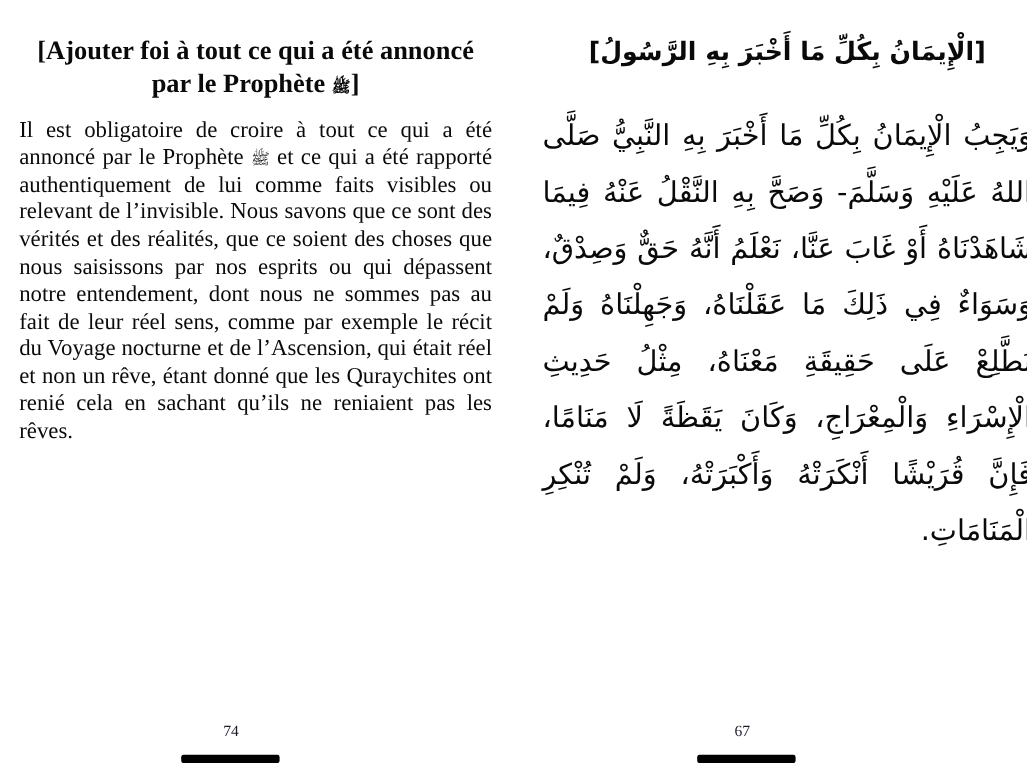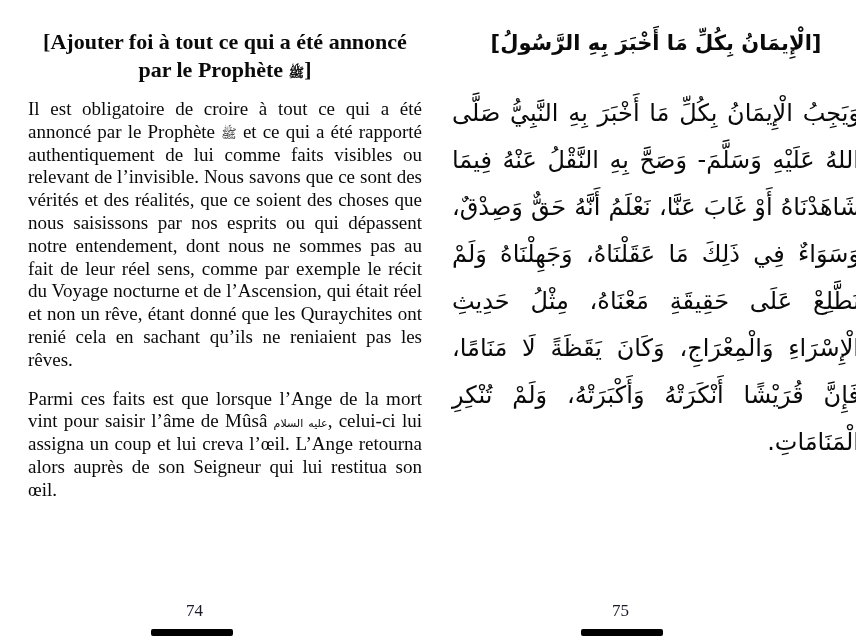--- a/index.html
+++ b/index.html
@@ -15,21 +15,21 @@
     color: #0a0a0a;
     font-family: "Liberation Serif", serif;
     -webkit-font-smoothing: antialiased;
   }
   .page {
     position: absolute;
     top: 28px;
   }
   
   .page-left {
-    left: 28px;
+    left: 16px;
     width: 394px;
   }
   .page-left .title {
     font-size: 22px;
     font-weight: bold;
     text-align: center;
     line-height: 28px;
     margin: 0 0 14px 0;
     padding: 0 10px;
   }
@@ -67,21 +67,21 @@
   }
   .alayhi {
     font-family: "DejaVu Sans", sans-serif;
     font-size: 11px;
     line-height: 1;
   }
   
   .page-number {
     position: absolute;
     top: 601px;
-    font-size: 17px;
+    font-size: 13px;
     font-family: "Liberation Serif", serif;
     color: #1a1a2a;
   }
   .page-number-left { left: 186px; }
   .page-number-right { left: 612px; }
   
   .redaction-bar {
     position: absolute;
     top: 629px;
     height: 7px;
@@ -93,25 +93,24 @@
   .redaction-bar-right { left: 581px; }
 </style>
 </head>
 <body>
 
 <div class="page page-left">
   <h1 class="title"><span>[Ajouter foi à tout ce qui a été annoncé par le Prophète </span><span class="pbuh">ﷺ</span><span>]</span></h1>
 
   <p><span>Il est obligatoire de croire à tout ce qui a été annoncé par le Prophète </span><span class="pbuh">ﷺ</span><span> et ce qui a été rapporté authentiquement de lui comme faits visibles ou relevant de l’invisible. Nous savons que ce sont des vérités et des réalités, que ce soient des choses que nous saisissons par nos esprits ou qui dépassent notre entendement, dont nous ne sommes pas au fait de leur réel sens, comme par exemple le récit du Voyage nocturne et de l’Ascension, qui était réel et non un rêve, étant donné que les Quraychites ont renié cela en sachant qu’ils ne reniaient pas les rêves.</span></p>
 
-  <p><span>Parmi ces faits est que lorsque l’Ange de la mort vint pour saisir l’âme de Mûsâ </span><span class="alayhi">عليه السلام</span><span>, celui-ci lui assigna un coup et lui creva l’œil. L’Ange retourna alors auprès de son Seigneur qui lui restitua son œil.</span></p>
 </div>
 
 <div class="page page-right" dir="rtl">
   <h1 class="title">[الْإِيمَانُ بِكُلِّ مَا أَخْبَرَ بِهِ الرَّسُولُ]</h1>
   <p>وَيَجِبُ الْإِيمَانُ بِكُلِّ مَا أَخْبَرَ بِهِ النَّبِيُّ صَلَّى اللهُ عَلَيْهِ وَسَلَّمَ- وَصَحَّ بِهِ النَّقْلُ عَنْهُ فِيمَا شَاهَدْنَاهُ أَوْ غَابَ عَنَّا، نَعْلَمُ أَنَّهُ حَقٌّ وَصِدْقٌ، وَسَوَاءٌ فِي ذَلِكَ مَا عَقَلْنَاهُ، وَجَهِلْنَاهُ وَلَمْ نَطَّلِعْ عَلَى حَقِيقَةِ مَعْنَاهُ، مِثْلُ حَدِيثِ الْإِسْرَاءِ وَالْمِعْرَاجِ، وَكَانَ يَقَظَةً لَا مَنَامًا، فَإِنَّ قُرَيْشًا أَنْكَرَتْهُ وَأَكْبَرَتْهُ، وَلَمْ تُنْكِرِ الْمَنَامَاتِ.</p>
 </div>
 
 <div class="page-number page-number-left">74</div>
-<div class="page-number page-number-right">75</div>
+<div class="page-number page-number-right">67</div>
 
 <div class="redaction-bar redaction-bar-left"></div>
 <div class="redaction-bar redaction-bar-right"></div>
 
 </body></html>

